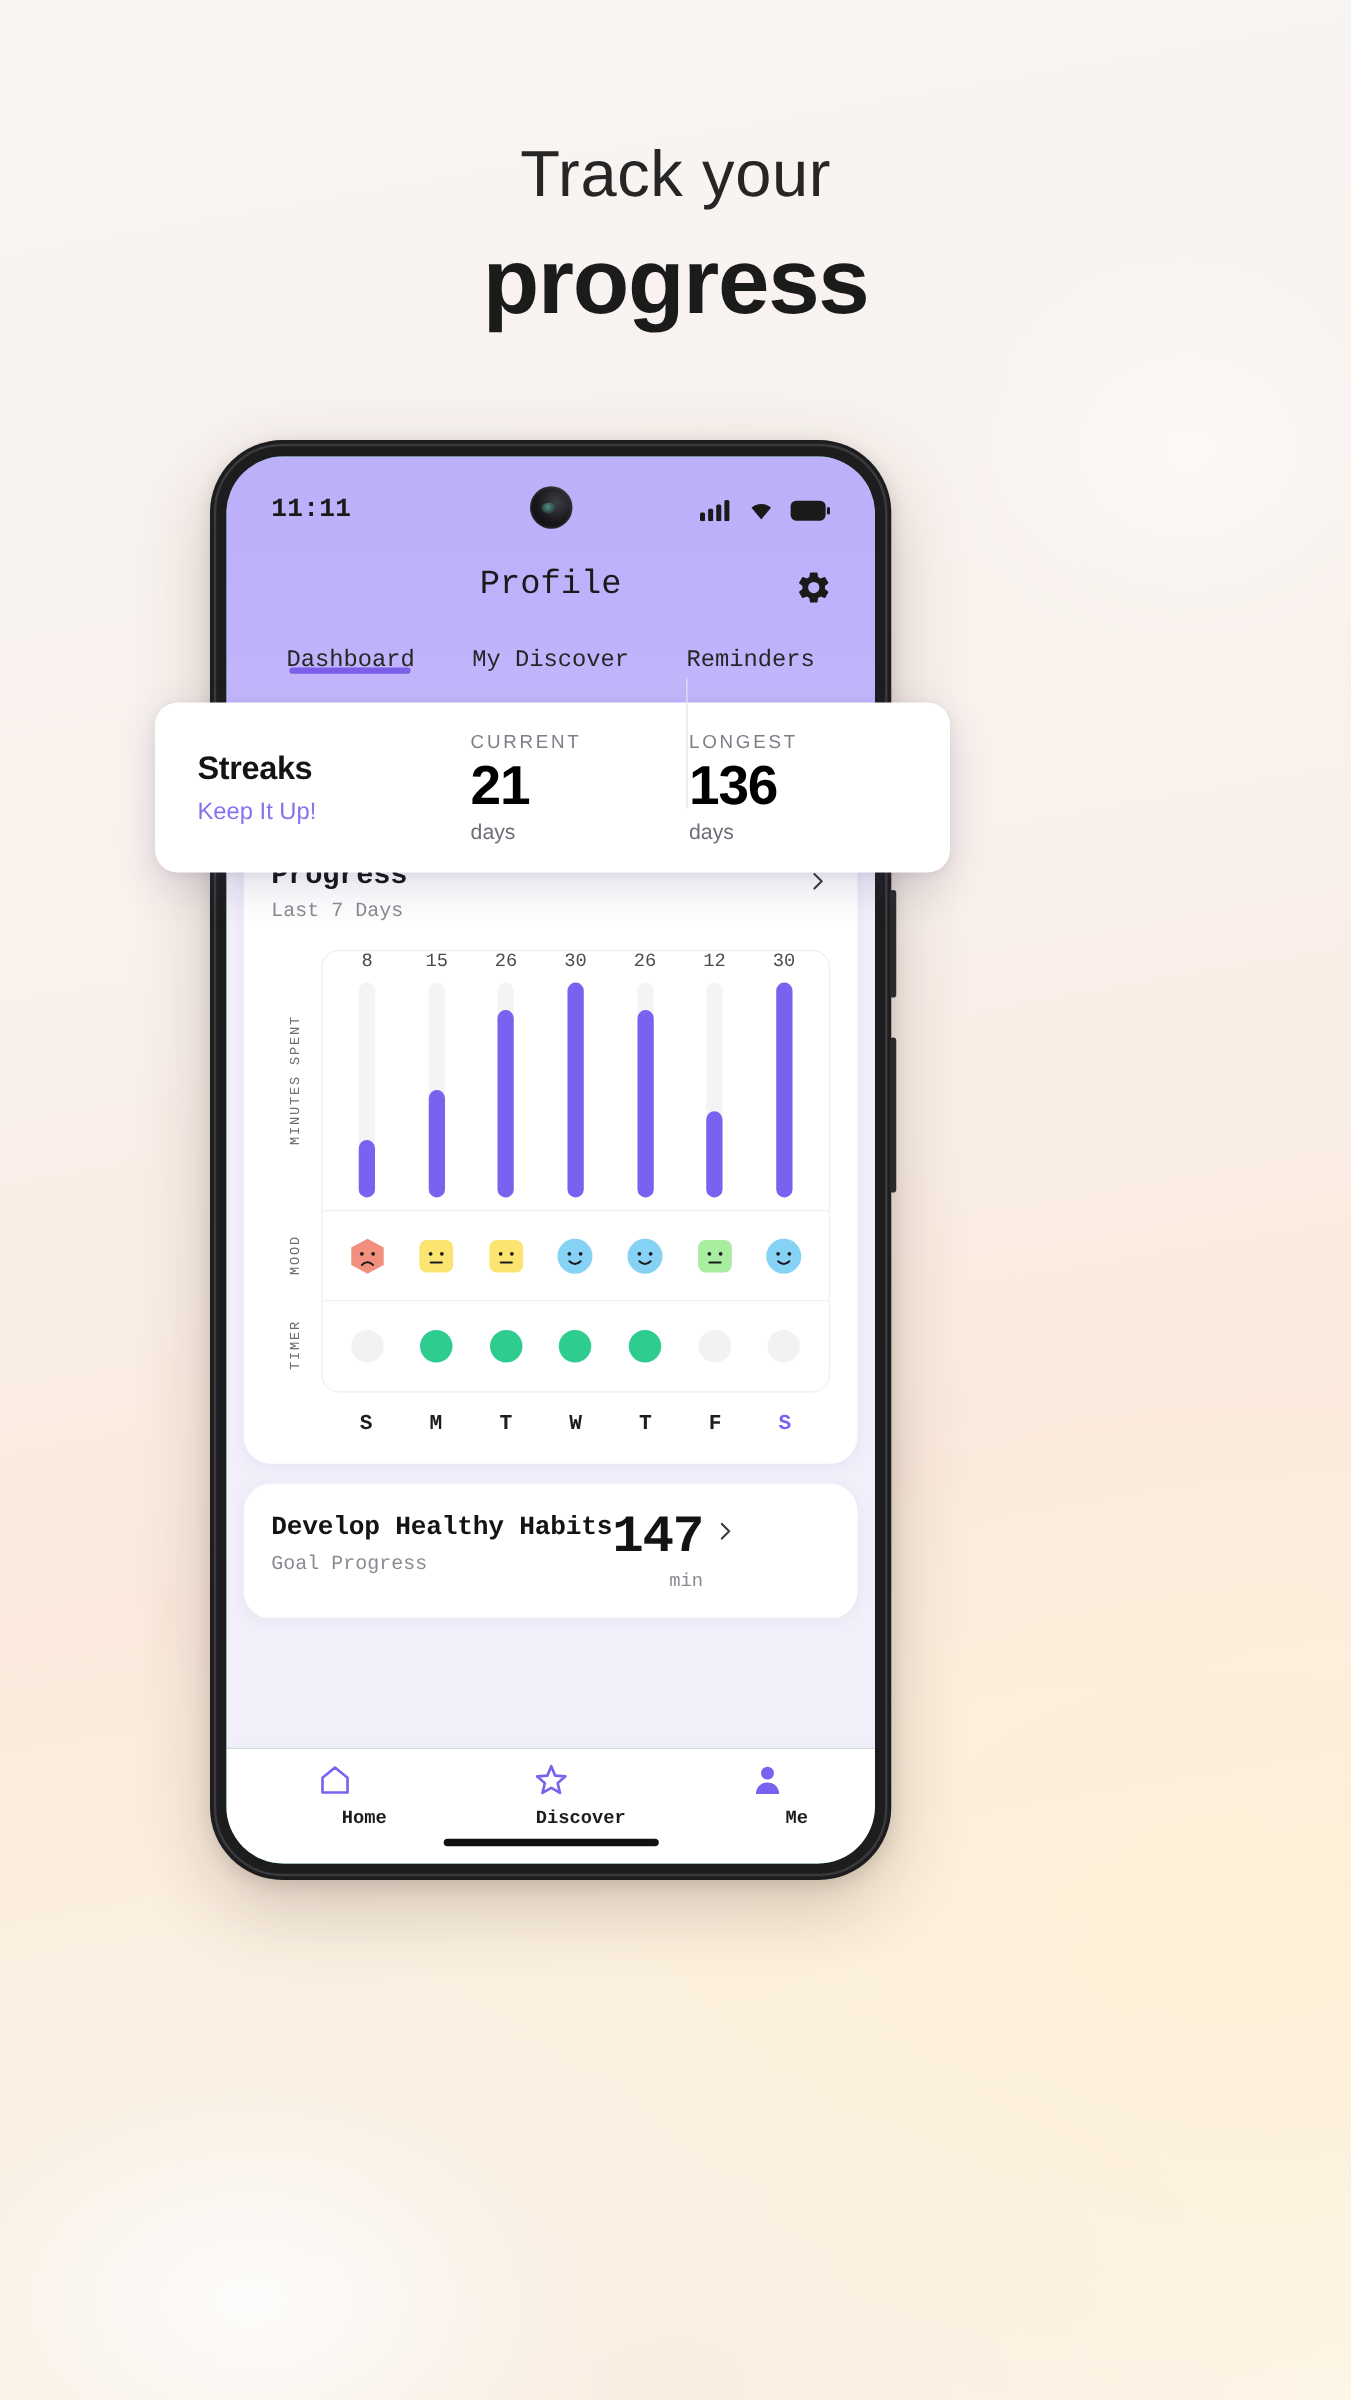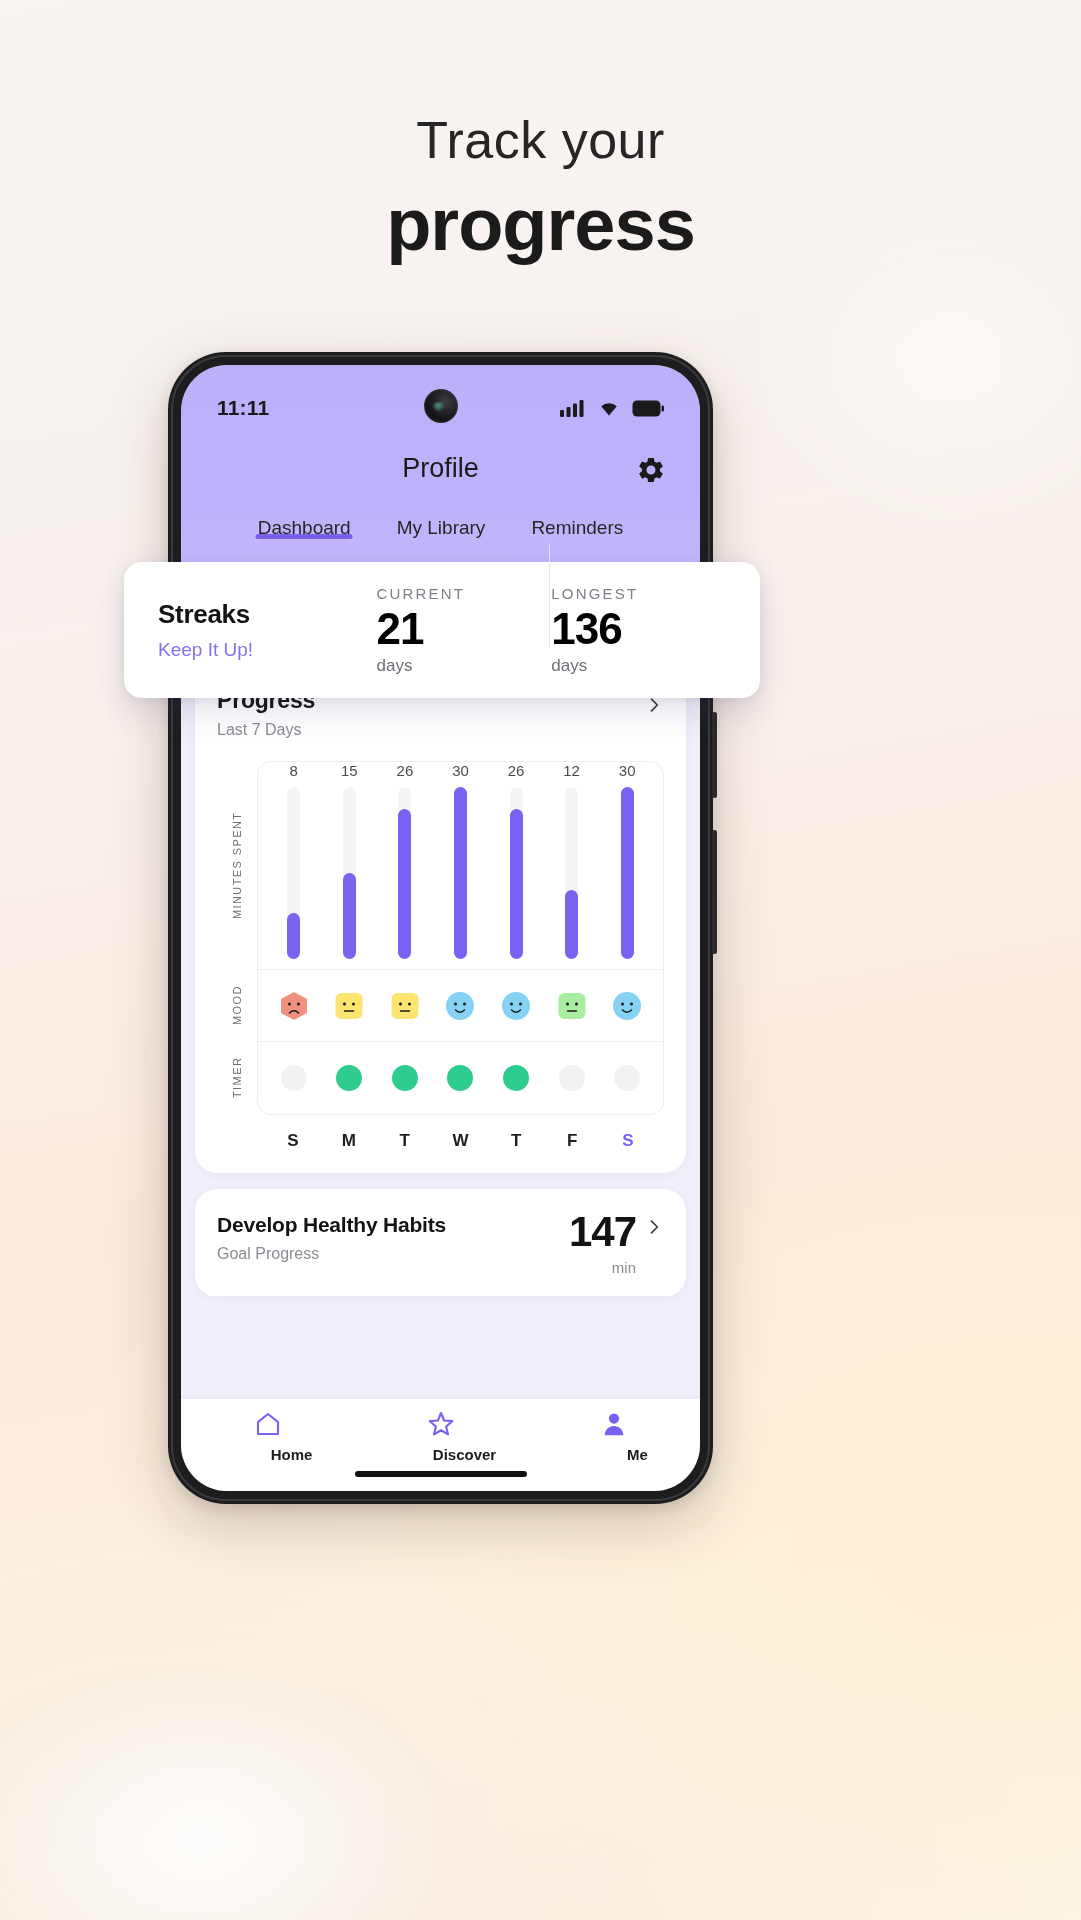--- a/index.html
+++ b/index.html
@@ -55,21 +55,21 @@
   }
   .btn-side {
     position: absolute; right: -4px; background: #2a2a2c; border-radius: 3px;
   }
   .btn-vol { top: 360px; width: 5px; height: 86px; }
   .btn-pwr { top: 478px; width: 5px; height: 124px; }
 
   .screen {
     position: relative; width: 100%; height: 100%;
     background: #15803d;
-    border-radius: 46px; overflow: hidden;
+    border-radius: 46px; overflow: hidden; font-family: Liberation Mono, monospace;
   }
 
   
   .hdr {
     position: absolute; top: 0; left: 0; right: 0; height: 212px;
     background: linear-gradient(180deg, #bdb0fb 0%, #bfb2fc 70%, #c5b9fc 100%);
   }
   .statusbar {
     position: absolute; top: 26px; left: 0; right: 0; height: 34px;
     display: flex; align-items: center; justify-content: space-between;
@@ -168,21 +168,21 @@
 
   .days {
     display: flex; justify-content: space-around;
     margin: 16px 0 0 40px; padding: 0 8px;
   }
   .day { width: 30px; text-align: center; font-size: 17px; font-weight: 700; color: #1e1e1e; }
   .day.today { color: #7b61f0; }
 
   
   .goal-card { margin-top: 16px; padding: 24px 22px 0 22px; }
-  .goal-top { display: flex; align-items: flex-start; justify-content: space-between; }
+  .goal-top { display: flex; align-items: flex-start; }
   .goal-title { font-size: 21px; font-weight: 700; color: #141414; letter-spacing: -0.2px; }
   .goal-sub { font-size: 16px; color: #8b8b93; margin-top: 8px; }
   .goal-right { display: flex; align-items: flex-start; gap: 8px; }
   .goal-num { font-size: 42px; font-weight: 700; color: #131313; line-height: 38px; letter-spacing: -1px; }
   .goal-unit { font-size: 15px; color: #8b8b93; text-align: right; margin-top: 8px; }
   .goal-sep { height: 1px; background: #eeeef3; margin: 20px -22px 0 -22px; }
   .goal-bar-wrap { padding: 22px 0 12px 0; }
   .goal-track { height: 9px; background: #f0f0f4; border-radius: 5px; position: relative; }
   .goal-fill { position: absolute; left: 0; top: 0; height: 9px; border-radius: 5px; background: #1f9e9e; }
   .goal-max { text-align: right; font-size: 16px; color: #73737b; margin-top: 12px; }
@@ -261,21 +261,21 @@
       </div>
 
       <div class="hdr-title">Profile</div>
 
       <svg class="gear" viewBox="0 0 24 24">
         <path fill="#1a1a1a" d="M19.14 12.94a7.07 7.07 0 0 0 0-1.88l2.03-1.58a.5.5 0 0 0 .12-.64l-1.92-3.32a.5.5 0 0 0-.6-.22l-2.39.96a7.3 7.3 0 0 0-1.63-.95l-.36-2.54a.5.5 0 0 0-.5-.42h-3.84a.5.5 0 0 0-.5.42l-.36 2.54c-.59.24-1.13.56-1.63.95l-2.39-.96a.5.5 0 0 0-.6.22L2.65 8.84a.5.5 0 0 0 .12.64l2.03 1.58a7.07 7.07 0 0 0 0 1.88l-2.03 1.58a.5.5 0 0 0-.12.64l1.92 3.32c.13.22.38.3.6.22l2.39-.96c.5.39 1.04.71 1.63.95l.36 2.54c.04.24.25.42.5.42h3.84c.25 0 .46-.18.5-.42l.36-2.54c.59-.24 1.13-.56 1.63-.95l2.39.96c.22.08.47 0 .6-.22l1.92-3.32a.5.5 0 0 0-.12-.64l-2.03-1.58ZM12 15.6A3.6 3.6 0 1 1 12 8.4a3.6 3.6 0 0 1 0 7.2Z"></path>
       </svg>
 
       <div class="tabs">
         <div class="tab active">Dashboard</div>
-        <div class="tab">My Library</div>
+        <div class="tab">My Discover</div>
         <div class="tab">Reminders</div>
       </div>
     </div>
 
     <div class="body">
 
       <div class="card prog-card">
         <div class="prog-head">
           <div>
             <div class="prog-title">Progress</div>

